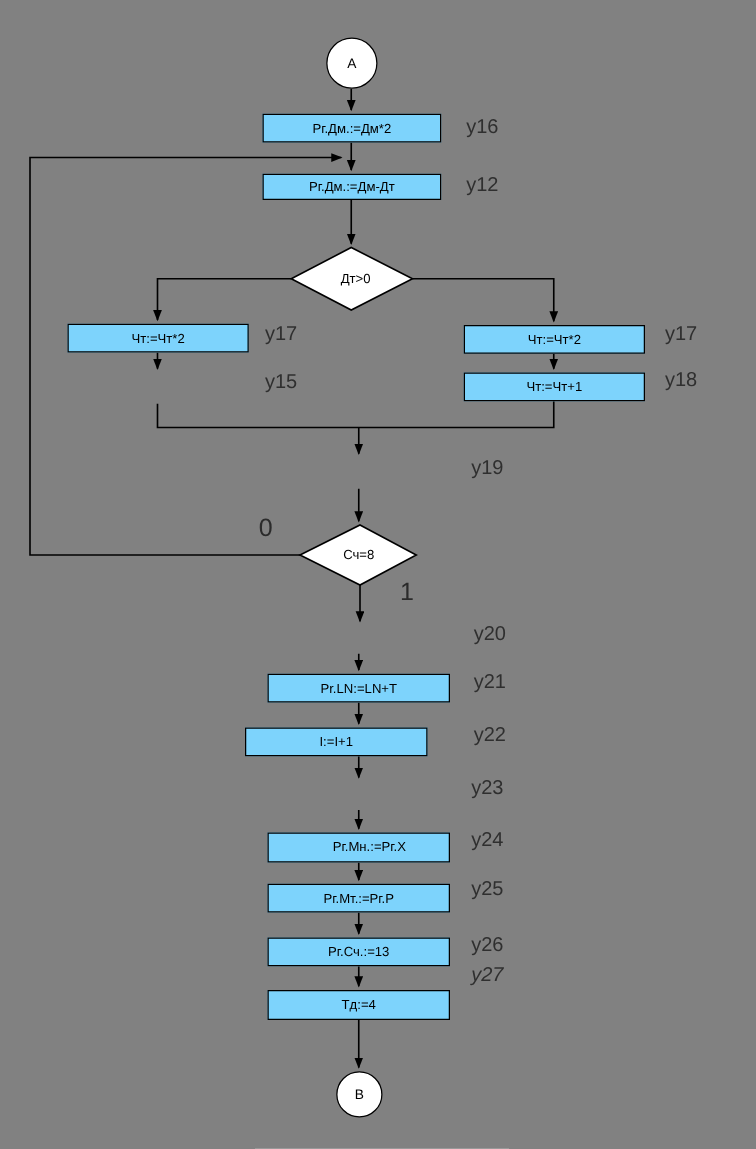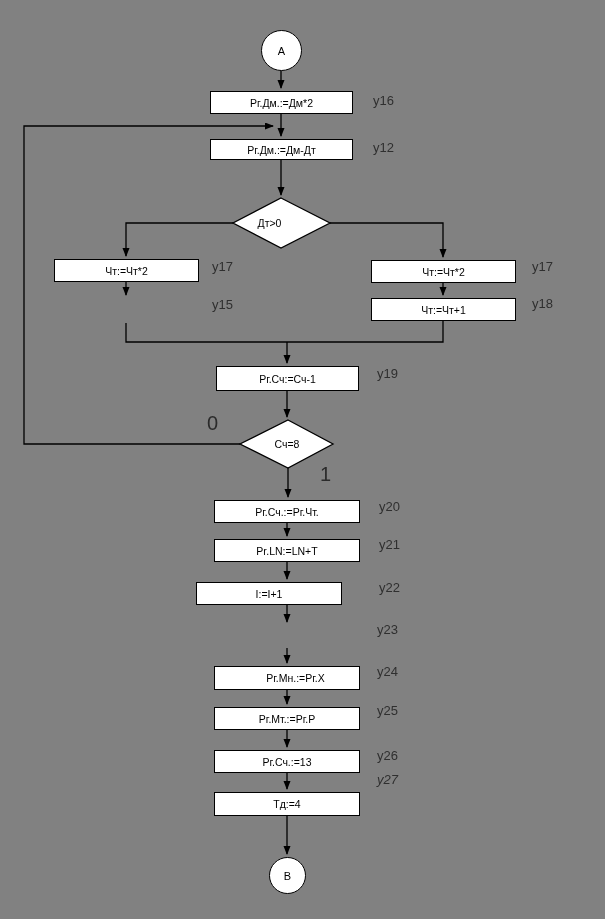--- a/index.html
+++ b/index.html
@@ -6,21 +6,21 @@
   body{font-family:"Liberation Sans",sans-serif;}
   #canvas{
     position:relative;
     width:605px;height:919px;
     background:#818181;
     overflow:hidden;
   }
   #lines{position:absolute;left:0;top:0;width:605px;height:919px;}
   .box{
     position:absolute;
-    background:#ffffff;
+    background:#7dd3fc;
     border:1px solid #000000;
     display:flex;align-items:center;justify-content:center;
     font-size:10.5px;color:#000000;
     box-sizing:border-box;
     white-space:nowrap;
   }
   .circle{
     position:absolute;
     background:#ffffff;
     border:1px solid #000000;
@@ -30,21 +30,21 @@
     box-sizing:border-box;
   }
   .dtext{
     position:absolute;
     display:flex;align-items:center;justify-content:center;
     font-size:10.5px;color:#000000;
     white-space:nowrap;
   }
   .tag{
     position:absolute;
-    font-size:13px;color:#2f2f2f;
+    font-size:16px;color:#2f2f2f;
     white-space:nowrap;
   }
   .branch{
     position:absolute;
     font-size:20px;color:#2b2b2b;
     white-space:nowrap;
   }
 </style>
 </head>
 <body>
@@ -100,30 +100,28 @@
   </svg>
 
   <div class="circle" style="left:261px;top:30px;width:41px;height:41px;">А</div>
   <div class="circle" style="left:269px;top:857px;width:37px;height:37px;">В</div>
 
   <div class="box" style="left:210px;top:91px;width:143px;height:23px;">Рг.Дм.:=Дм*2</div>
   <div class="box" style="left:210px;top:139px;width:143px;height:21px;">Рг.Дм.:=Дм-Дт</div>
   <div class="box" style="left:54px;top:259px;width:145px;height:23px;">Чт:=Чт*2</div>
   <div class="box" style="left:371px;top:260px;width:145px;height:23px;">Чт:=Чт*2</div>
   <div class="box" style="left:371px;top:298px;width:145px;height:23px;">Чт:=Чт+1</div>
-  <div class="box" style="left:216px;top:366px;width:143px;height:25px;">Рг.Сч:=Сч-1</div>
-  <div class="box" style="left:214px;top:500px;width:146px;height:23px;">Рг.Сч.:=Рг.Чт.</div>
   <div class="box" style="left:214px;top:539px;width:146px;height:23px;">Pr.LN:=LN+T</div>
   <div class="box" style="left:196px;top:582px;width:146px;height:23px;">I:=I+1</div>
   <div class="box" style="left:214px;top:666px;width:146px;height:24px;padding-left:17px;">Рг.Мн.:=Рг.Х</div>
   <div class="box" style="left:214px;top:707px;width:146px;height:23px;">Рг.Мт.:=Рг.Р</div>
   <div class="box" style="left:214px;top:750px;width:146px;height:23px;">Рг.Сч.:=13</div>
   <div class="box" style="left:214px;top:792px;width:146px;height:24px;">Тд:=4</div>
 
-  <div class="dtext" style="left:221px;top:212px;width:97px;height:22px;text-align:right;">Дт&gt;0</div>
+  <div class="dtext" style="left:236px;top:212px;width:97px;height:22px;text-align:right;">Дт&gt;0</div>
   <div class="dtext" style="left:240px;top:433px;width:94px;height:22px;">Сч=8</div>
 
   <div class="branch" style="left:207px;top:412px;">0</div>
   <div class="branch" style="left:320px;top:463px;">1</div>
 
   <div class="tag" style="left:373px;top:93px;">y16</div>
   <div class="tag" style="left:373px;top:140px;">y12</div>
   <div class="tag" style="left:212px;top:259px;">y17</div>
   <div class="tag" style="left:212px;top:297px;">y15</div>
   <div class="tag" style="left:532px;top:259px;">y17</div>

